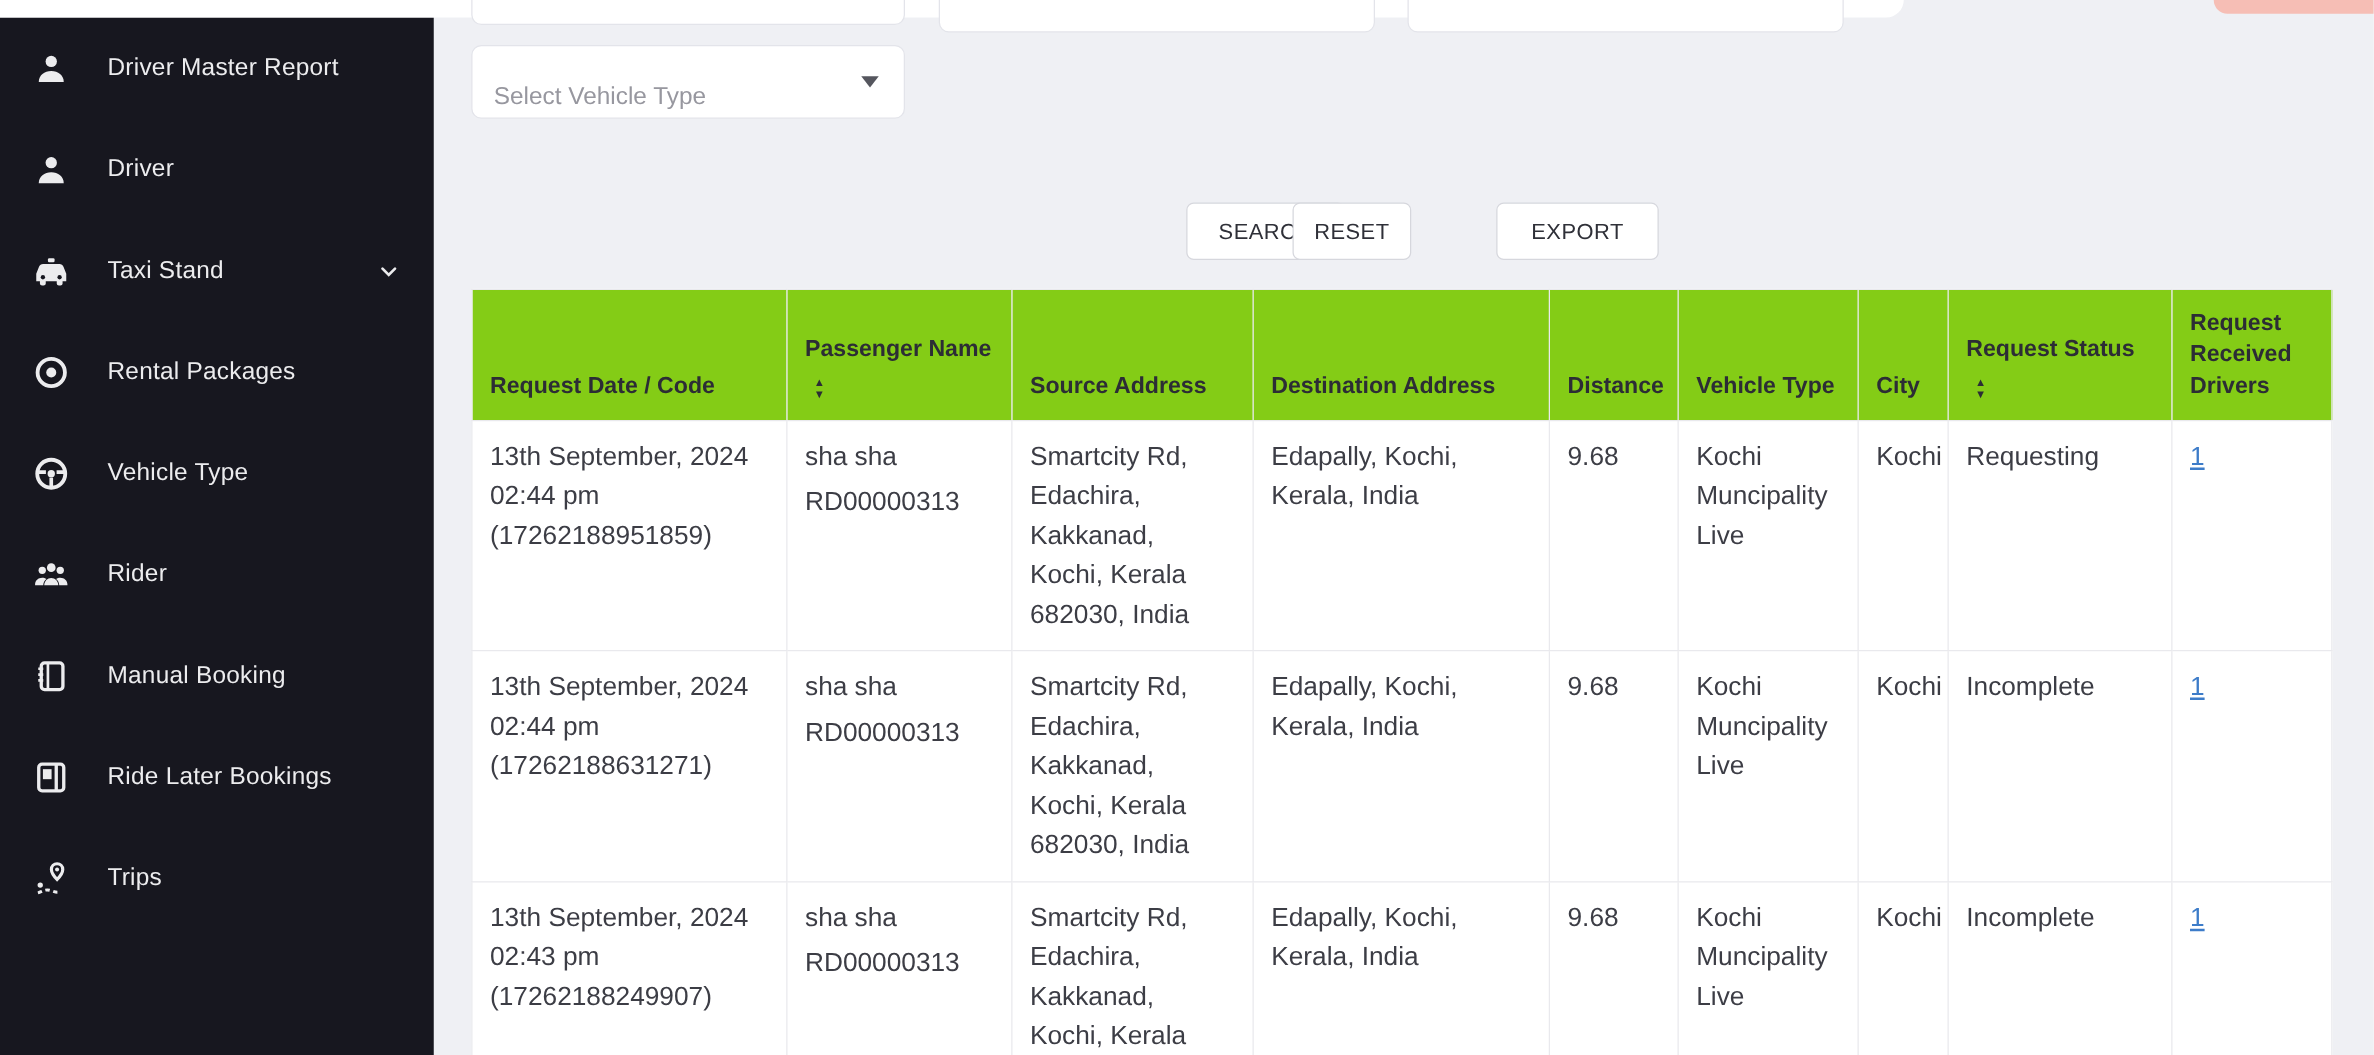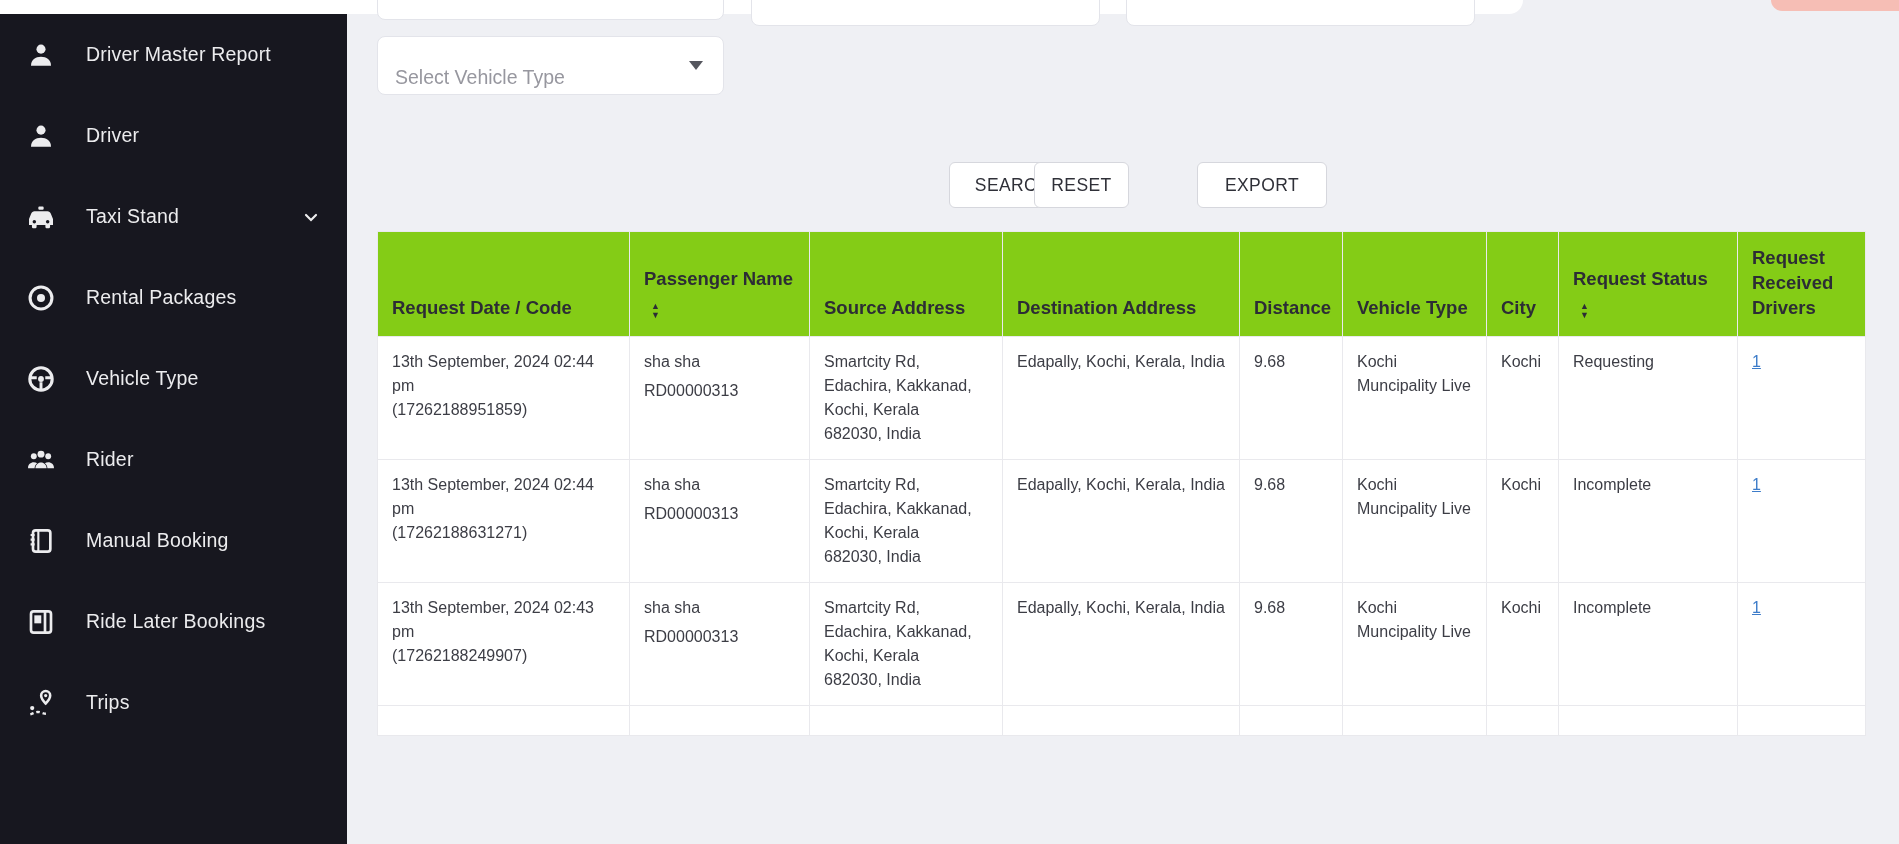--- a/index.html
+++ b/index.html
@@ -49,21 +49,21 @@
   .btn-search { left:949px; width:127px; }
   .btn-reset  { left:1034px; width:95px; }
   .btn-export { left:1197px; width:130px; }
 
   
   table.grid { position:absolute; left:377px; top:231px; width:1488px;
     border-collapse:collapse; background:#fff; table-layout:fixed; }
   .grid th, .grid td { border:1px solid #e9e9ed; text-align:left; }
   .grid th { vertical-align:bottom; padding:14px 14px 15px 14px;
     font-size:18.5px; font-weight:700; color:#2c2d35; line-height:1.35; background:#84cc16; }
-  .grid td { vertical-align:top; padding:13px 14px; font-size:16px;
+  .grid td { vertical-align:top; padding:13px 14px; font-size:21px;
     color:#3c3d45; line-height:1.5; background:#fff; }
   .cell-sub { margin-top:5px; }
   .w-src { width:150px; }
   .sort { display:inline-flex; flex-direction:column; margin-left:7px;
     font-size:9px; line-height:1.05; color:#2c2d35; vertical-align:1px; cursor:pointer; }
   a.drv-link { color:#3d7cc9; text-decoration:underline; cursor:pointer; }
   .sliver td { height:30px; }
 </style>
 </head>
 <body>

